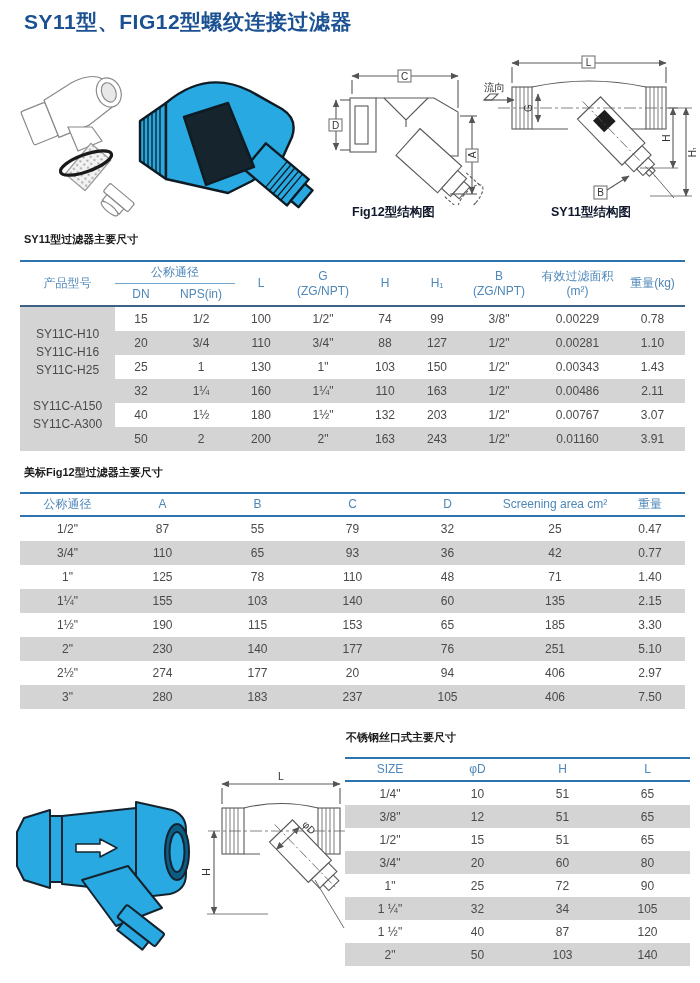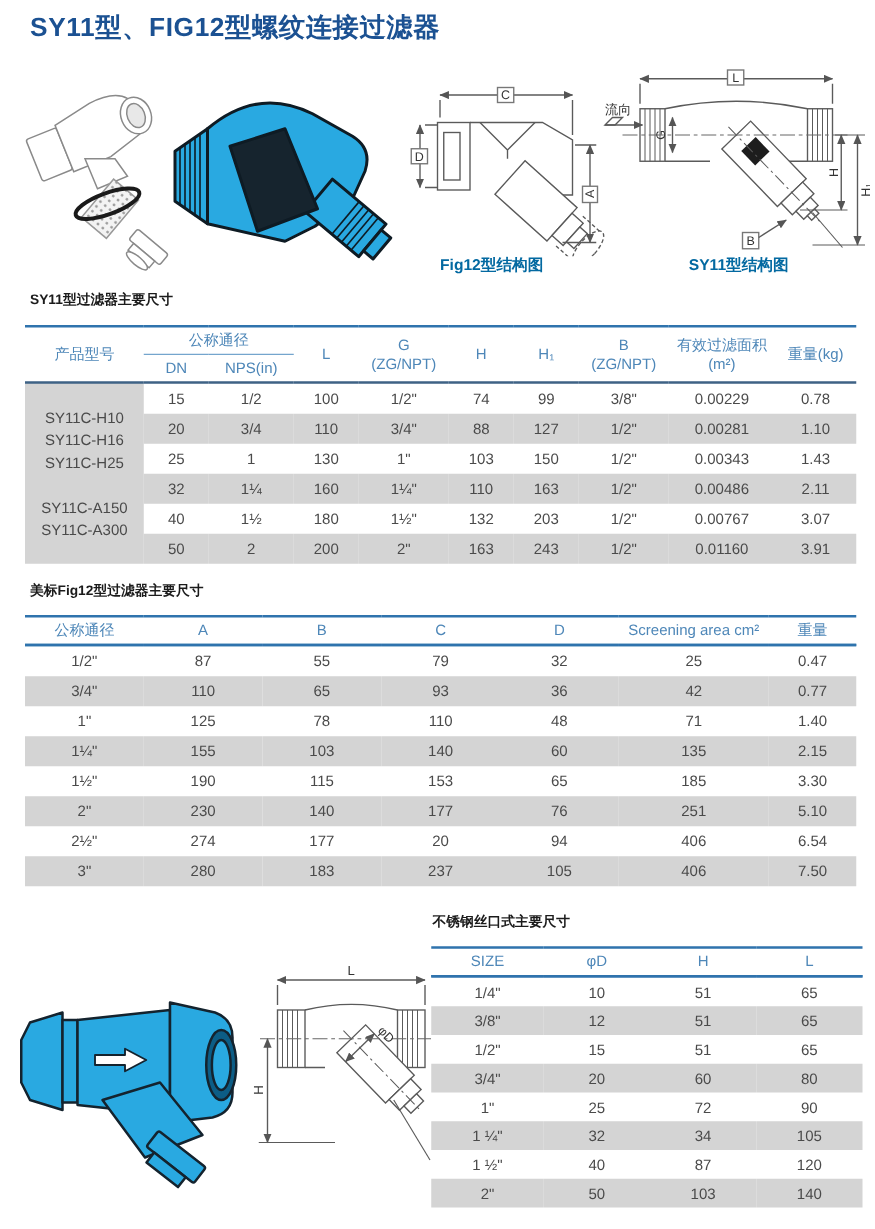--- a/index.html
+++ b/index.html
@@ -1,20 +1,20 @@
 <!DOCTYPE html>
 <html><head>
 <meta charset="utf-8">
 <style>
   html,body{margin:0;padding:0;background:#fff;}
   .page{position:relative;width:700px;height:983px;background:#ffffff;overflow:hidden;
         font-family:"Liberation Sans","DejaVu Sans",sans-serif;color:#333;}
   .title{position:absolute;left:24px;top:8px;font-size:21px;font-weight:bold;color:#1b5192;letter-spacing:.5px;}
   .sec{position:absolute;font-size:11px;font-weight:bold;color:#1b1b1b;}
-  .cap{position:absolute;font-size:12.5px;font-weight:bold;color:#0369a1;}
+  .cap{position:absolute;font-size:12.5px;font-weight:bold;color:#0f172a;}
   table{border-collapse:collapse;table-layout:fixed;}
   .dimtable{position:absolute;background:#fff;padding-left:47px;}
   .dimtable thead th{color:#4e87b8;font-weight:normal;font-size:12px;line-height:1.25;
                      padding:3px 1px;white-space:pre-line;vertical-align:middle;text-align:center;}
   .dimtable{border-top:2px solid #2f73ad;}
   .t1 thead{border-bottom:2px solid #3e6285;}
   .t2 thead,.t3 thead{border-bottom:2px solid #2f73ad;}
   .grp{border-bottom:1px solid #74a5cd;}
   .dimtable tbody td{text-align:center;font-size:12px;color:#4a4a4a;height:24px;padding:0 2px;}
   .t3 tbody td{height:23px;}
@@ -366,21 +366,21 @@
           <td>251</td>
           <td>5.10</td>
         </tr>
         <tr>
           <td>2½"</td>
           <td>274</td>
           <td>177</td>
           <td>20</td>
           <td>94</td>
           <td>406</td>
-          <td>6.54</td>
+          <td>2.97</td>
         </tr>
         <tr class="alt">
           <td>3"</td>
           <td>280</td>
           <td>183</td>
           <td>237</td>
           <td>105</td>
           <td>406</td>
           <td>7.50</td>
         </tr>

